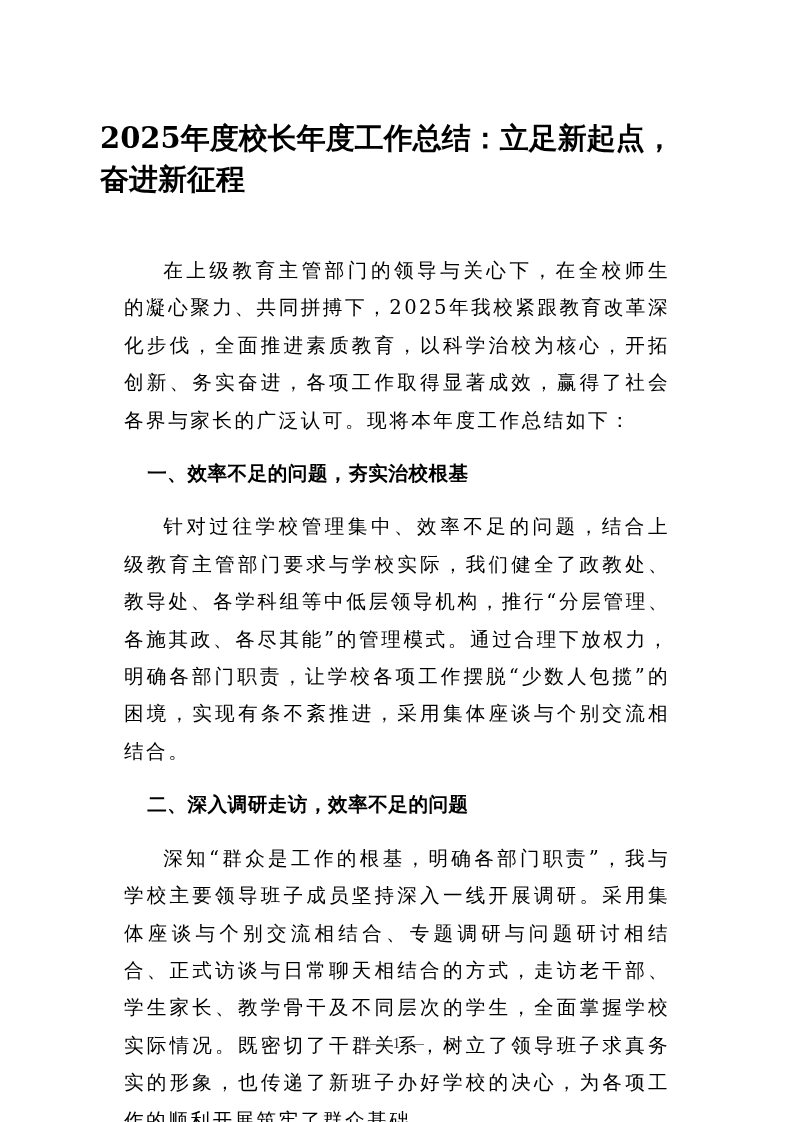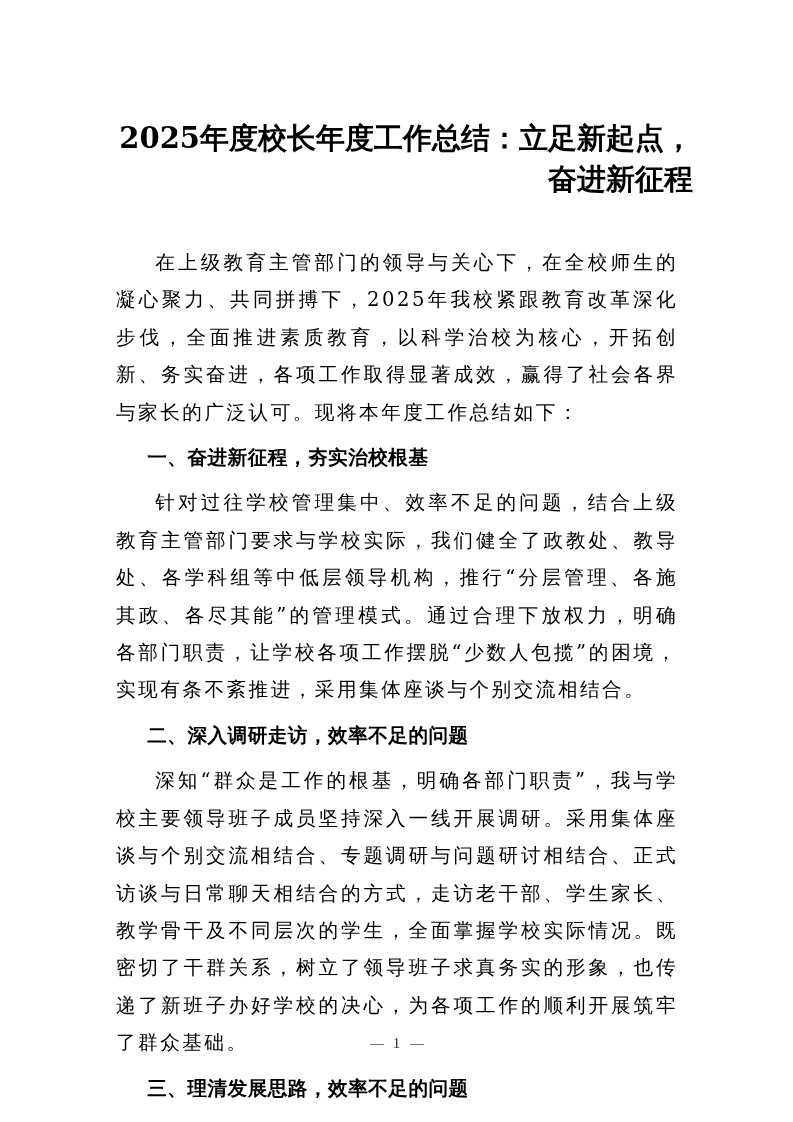--- a/index.html
+++ b/index.html
@@ -1,30 +1,30 @@
 <!DOCTYPE html>
 <html><head>
 <meta charset="utf-8">
 <style>
   html, body { margin: 0; padding: 0; background: #ffffff; }
   body { width: 793px; height: 1122px; position: relative; overflow: hidden; color: #000; }
   .page { position: absolute; left: 0; top: 0; width: 793px; height: 1122px; background: #fff; }
   .title {
     position: absolute; left: 100px; width: 593px; top: 118px;
-    text-align: right;
+    text-align: left;
     font-family: "DejaVu Serif", "Liberation Serif", serif;
     font-weight: bold; font-size: 29px; line-height: 41px; letter-spacing: 0px;
   }
   .body {
     position: absolute; left: 108px; width: 578px; top: 236px;
     font-family: "DejaVu Serif", "Liberation Serif", serif;
     font-size: 19.6px; line-height: 37.4px; letter-spacing: 2.5px;
     text-align: justify;
   }
-  .body p { margin: 8px; text-indent: 2em; }
+  .body p { margin: 16px; text-indent: 2em; }
   .body h2 {
     margin: 0; padding-left: 2em; font-size: 19.6px; line-height: 37.4px; letter-spacing: 0.5px;
     font-family: "DejaVu Sans", "Liberation Sans", sans-serif; font-weight: bold;
   }
   .footer {
     position: absolute; left: 0; width: 793px; top: 1036px; text-align: center;
     font-family: "Liberation Serif", serif; font-size: 14px; color: #222;
   }
   .footer .dash { display: inline-block; width: 14px; height: 1px; background: #777; vertical-align: middle; margin: 0 6px; }
 </style>
@@ -33,21 +33,21 @@
 
 <div class="page">
   <div class="title">
     <div>2025年度校长年度工作总结：立足新起点，</div>
     <div>奋进新征程</div>
   </div>
 
   <div class="body">
     <p>在上级教育主管部门的领导与关心下，在全校师生的凝心聚力、共同拼搏下，2025年我校紧跟教育改革深化步伐，全面推进素质教育，以科学治校为核心，开拓创新、务实奋进，各项工作取得显著成效，赢得了社会各界与家长的广泛认可。现将本年度工作总结如下：</p>
 
-    <h2>一、奋进新征程，夯实治校根基</h2>
+    <h2>一、效率不足的问题，夯实治校根基</h2>
     <p>针对过往学校管理集中、效率不足的问题，结合上级教育主管部门要求与学校实际，我们健全了政教处、教导处、各学科组等中低层领导机构，推行“分层管理、各施其政、各尽其能”的管理模式。通过合理下放权力，明确各部门职责，让学校各项工作摆脱“少数人包揽”的困境，实现有条不紊推进，采用集体座谈与个别交流相结合。</p>
 
     <h2>二、深入调研走访，效率不足的问题</h2>
     <p>深知“群众是工作的根基，明确各部门职责”，我与学校主要领导班子成员坚持深入一线开展调研。采用集体座谈与个别交流相结合、专题调研与问题研讨相结合、正式访谈与日常聊天相结合的方式，走访老干部、学生家长、教学骨干及不同层次的学生，全面掌握学校实际情况。既密切了干群关系，树立了领导班子求真务实的形象，也传递了新班子办好学校的决心，为各项工作的顺利开展筑牢了群众基础。</p>
 
     <h2>三、理清发展思路，效率不足的问题</h2>
   </div>
 
   <div class="footer">
     <span class="dash"></span>

